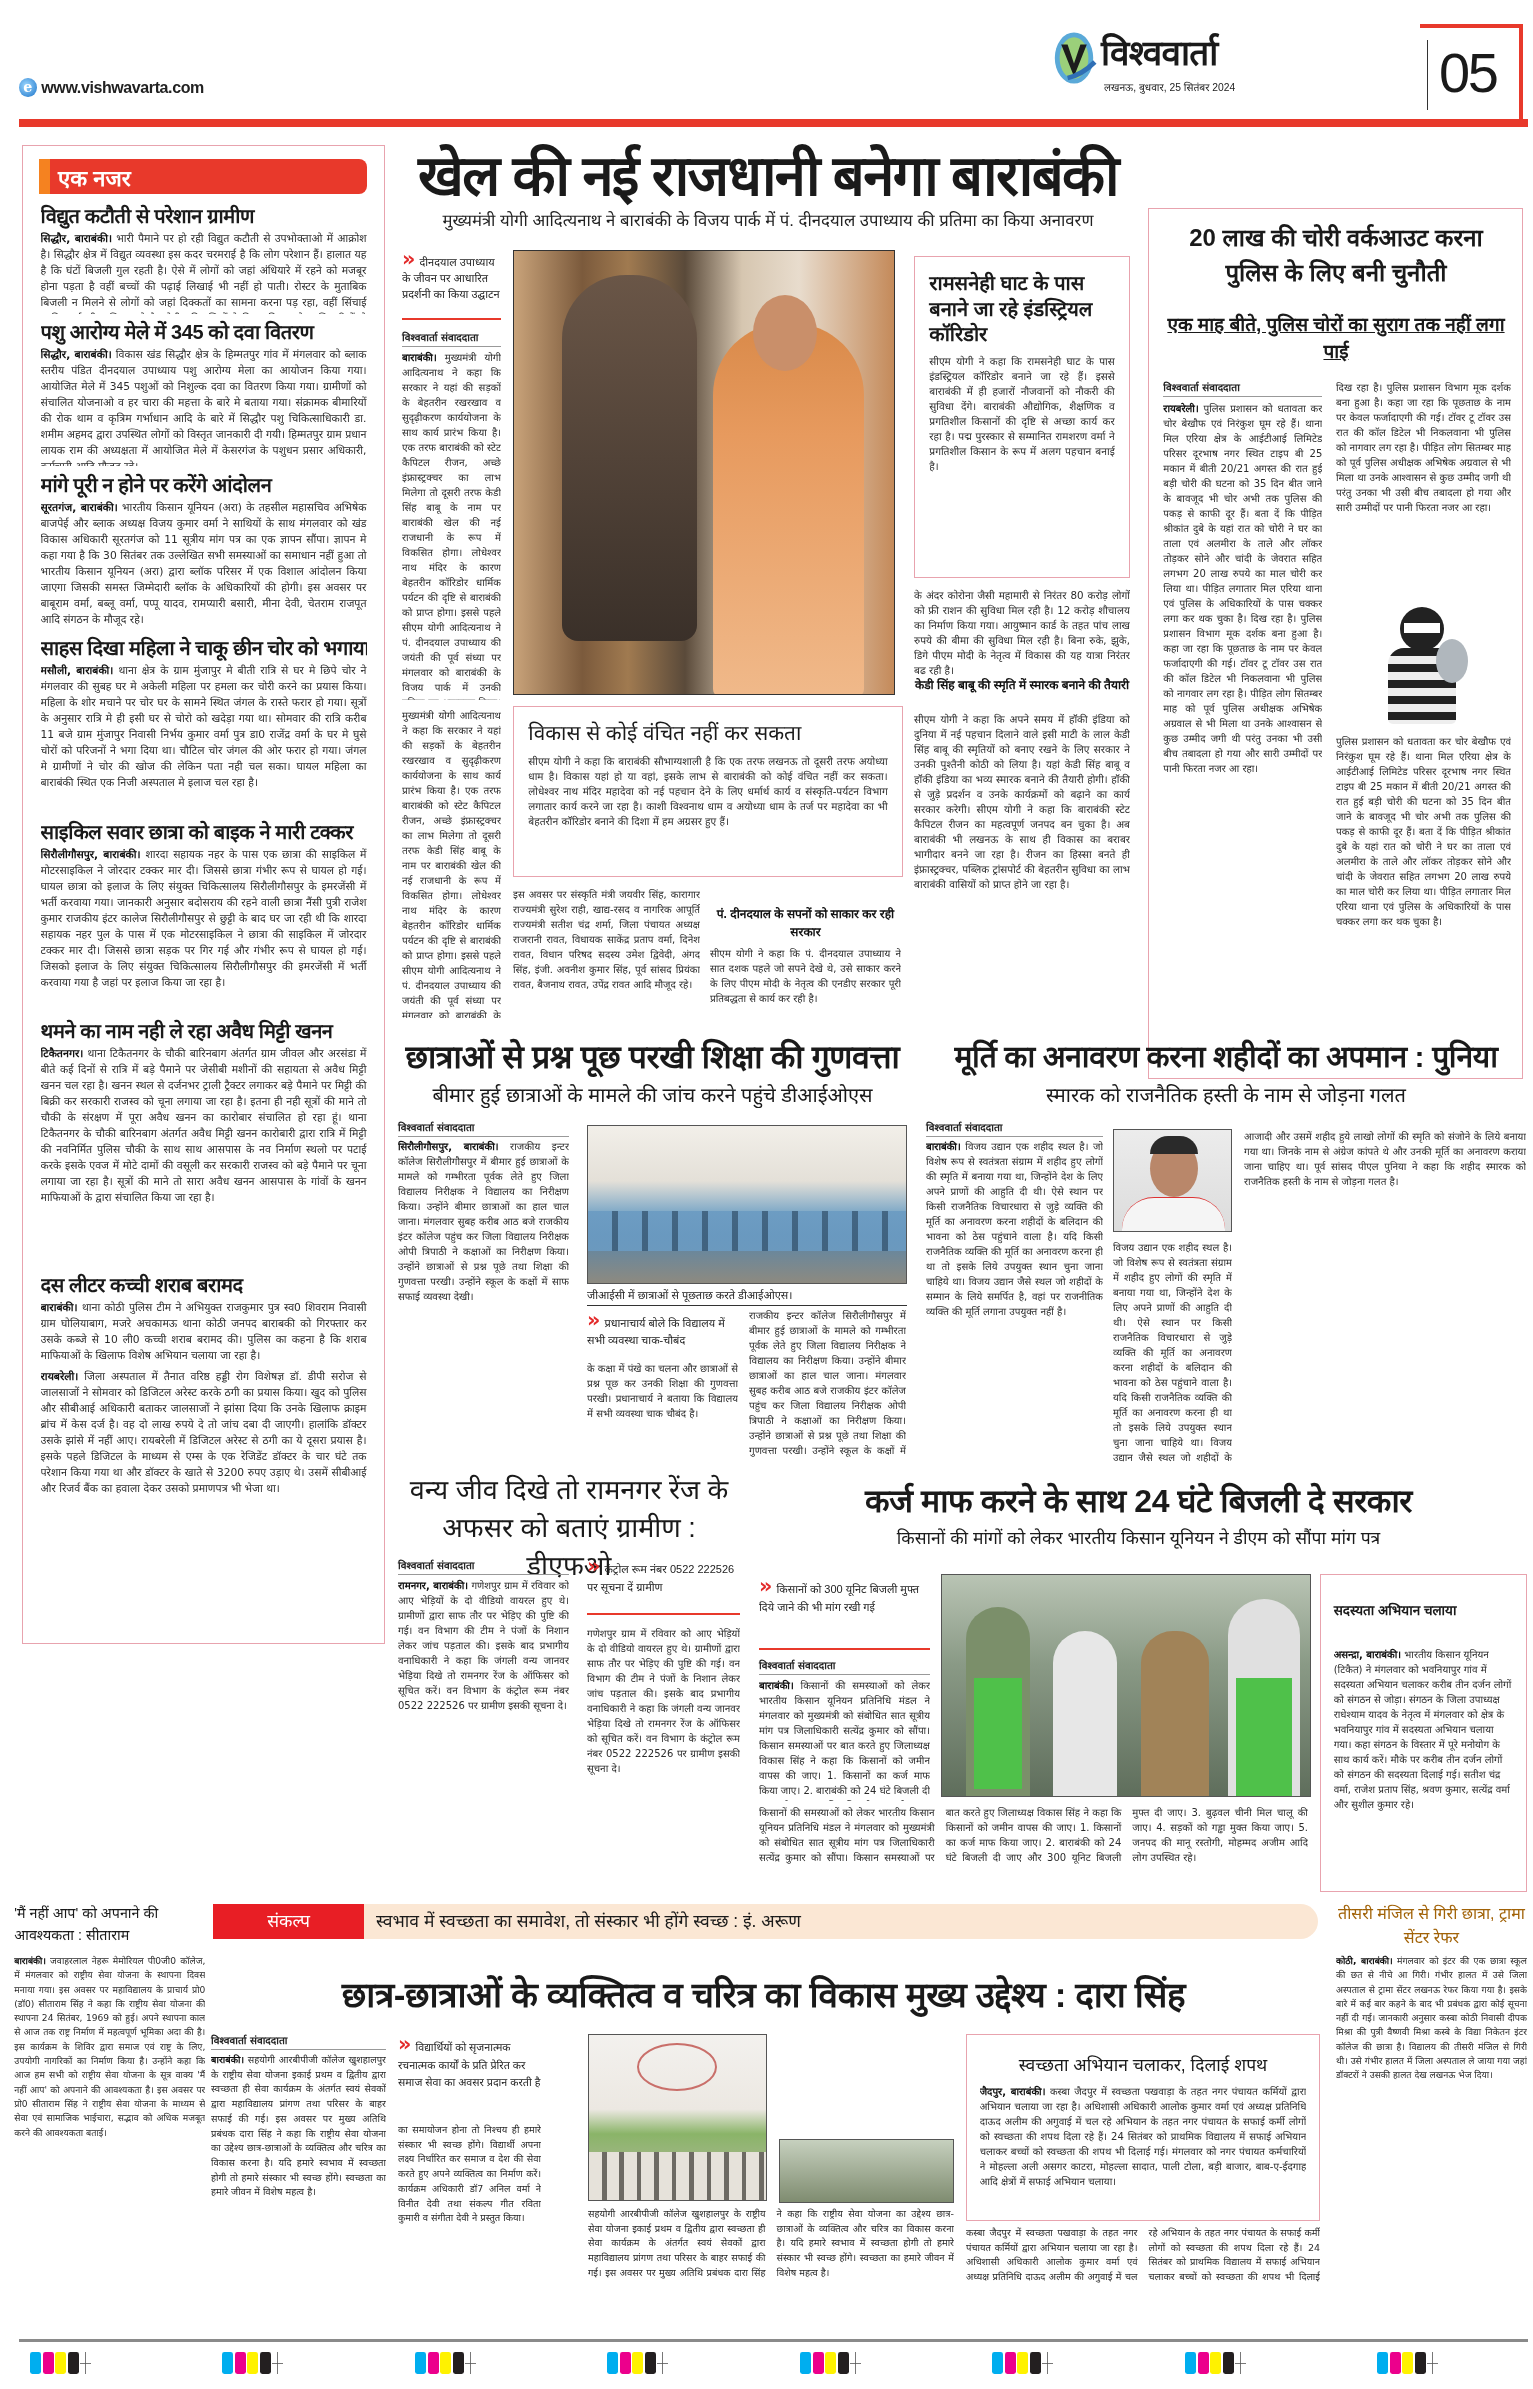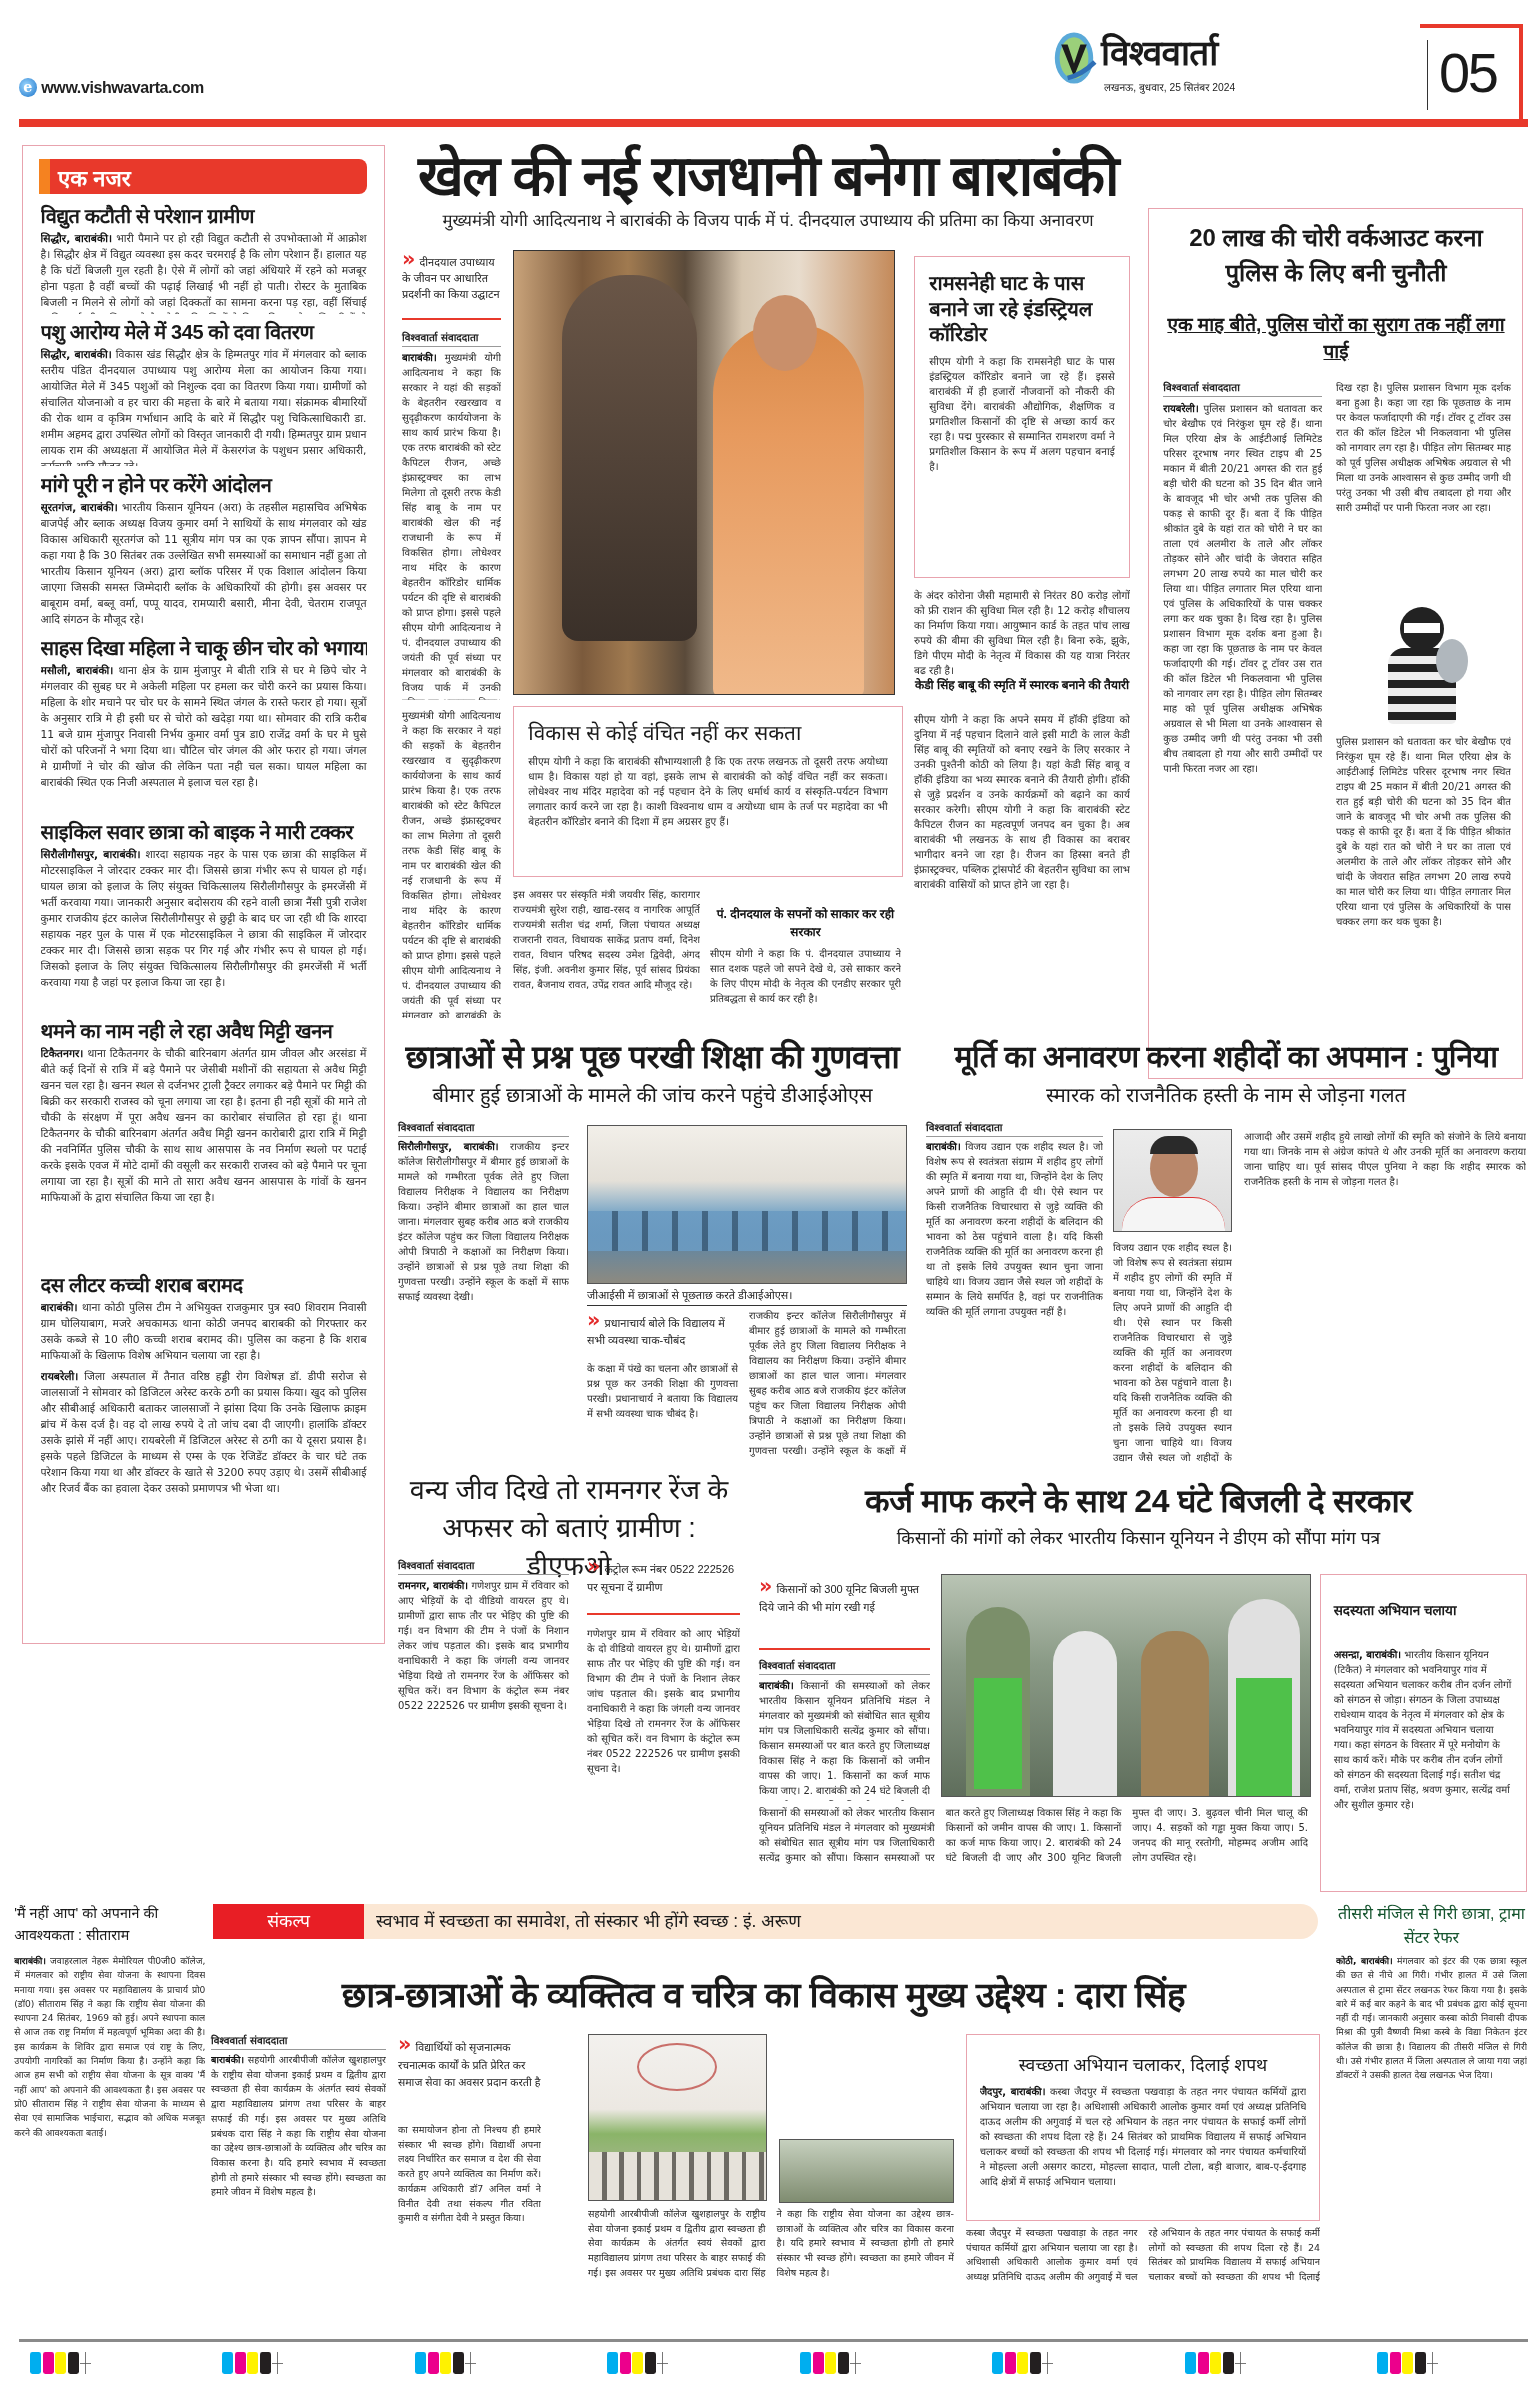--- a/index.html
+++ b/index.html
@@ -218,21 +218,21 @@
 </div>
 <div class="abs photo" style="left:779px;top:2139px;width:175px;height:64px;background:linear-gradient(180deg,#c6d0be,#7f8c70);"></div>
 <div class="abs txt" style="left:588px;top:2207px;width:366px;height:83px;font-size:9.5px;line-height:14.7px;column-count:2;column-gap:11px;">सहयोगी आरबीपीजी कॉलेज खुशहालपुर के राष्ट्रीय सेवा योजना इकाई प्रथम व द्वितीय द्वारा स्वच्छता ही सेवा कार्यक्रम के अंतर्गत स्वयं सेवकों द्वारा महाविद्यालय प्रांगण तथा परिसर के बाहर सफाई की गई। इस अवसर पर मुख्य अतिथि प्रबंधक दारा सिंह ने कहा कि राष्ट्रीय सेवा योजना का उद्देश्य छात्र-छात्राओं के व्यक्तित्व और चरित्र का विकास करना है। यदि हमारे स्वभाव में स्वच्छता होगी तो हमारे संस्कार भी स्वच्छ होंगे। स्वच्छता का हमारे जीवन में विशेष महत्व है।</div>
 
 <div class="abs box" style="left:966px;top:2034px;width:354px;height:187px;padding:11px 12.7px;">
   <div class="cond" style="font-size:17.5px;text-align:center;color:#1a1a1a;margin:6.4px 0 8px;">स्वच्छता अभियान चलाकर, दिलाई शपथ</div>
   <div class="txt" style="font-size:10px;line-height:15px;height:119px;"><b>जैदपुर, बाराबंकी।</b> <span>कस्बा जैदपुर में स्वच्छता पखवाड़ा के तहत नगर पंचायत कर्मियों द्वारा अभियान चलाया जा रहा है। अधिशासी अधिकारी आलोक कुमार वर्मा एवं अध्यक्ष प्रतिनिधि दाऊद अलीम की अगुवाई में चल रहे अभियान के तहत नगर पंचायत के सफाई कर्मी लोगों को स्वच्छता की शपथ दिला रहे हैं। 24 सितंबर को प्राथमिक विद्यालय में सफाई अभियान चलाकर बच्चों को स्वच्छता की शपथ भी दिलाई गई। मंगलवार को नगर पंचायत कर्मचारियों ने मोहल्ला अली असगर काटरा, मोहल्ला सादात, पाली टोला, बड़ी बाजार, बाब-ए-ईदगाह आदि क्षेत्रों में सफाई अभियान चलाया।</span></div>
 </div>
 <div class="abs txt" style="left:966px;top:2226px;width:354px;height:65px;font-size:9.5px;line-height:14.7px;column-count:2;column-gap:11px;">कस्बा जैदपुर में स्वच्छता पखवाड़ा के तहत नगर पंचायत कर्मियों द्वारा अभियान चलाया जा रहा है। अधिशासी अधिकारी आलोक कुमार वर्मा एवं अध्यक्ष प्रतिनिधि दाऊद अलीम की अगुवाई में चल रहे अभियान के तहत नगर पंचायत के सफाई कर्मी लोगों को स्वच्छता की शपथ दिला रहे हैं। 24 सितंबर को प्राथमिक विद्यालय में सफाई अभियान चलाकर बच्चों को स्वच्छता की शपथ भी दिलाई गई। मंगलवार को नगर पंचायत कर्मचारियों ने मोहल्ला अली असगर काटरा, मोहल्ला सादात, पाली टोला, बड़ी बाजार, बाब-ए-ईदगाह आदि क्षेत्रों में सफाई अभियान चलाया।</div>
 
-<div class="abs cond" style="left:1336px;top:1902px;width:191px;font-size:16px;line-height:24px;text-align:center;color:#14532d;">तीसरी मंजिल से गिरी छात्रा, ट्रामा सेंटर रेफर</div>
+<div class="abs cond" style="left:1336px;top:1902px;width:191px;font-size:16px;line-height:24px;text-align:center;color:#a16207;">तीसरी मंजिल से गिरी छात्रा, ट्रामा सेंटर रेफर</div>
 <div class="abs txt" style="left:1336px;top:1954px;width:191px;height:338px;font-size:9.1px;line-height:14.3px;"><b>कोठी, बाराबंकी।</b> <span>मंगलवार को इंटर की एक छात्रा स्कूल की छत से नीचे आ गिरी। गंभीर हालत में उसे जिला अस्पताल से ट्रामा सेंटर लखनऊ रेफर किया गया है। इसके बारे में कई बार कहने के बाद भी प्रबंधक द्वारा कोई सूचना नहीं दी गई। जानकारी अनुसार कस्बा कोठी निवासी दीपक मिश्रा की पुत्री वैष्णवी मिश्रा कस्बे के विद्या निकेतन इंटर कॉलेज की छात्रा है। विद्यालय की तीसरी मंजिल से गिरी थी। उसे गंभीर हालत में जिला अस्पताल ले जाया गया जहां डॉक्टरों ने उसकी हालत देख लखनऊ भेज दिया।</span></div>
 
 <div class="abs" style="left:19px;top:2339px;width:1509px;height:3.2px;background:#8a8a8a;"></div>
 <div class="abs" style="left:30px;top:2352px;width:1495px;height:29px;" id="reg-marks">
     <div class="reg" style="position: absolute; top: 0px; left: 0px;"><span style="background: rgb(0, 174, 239);"></span><span style="background: rgb(236, 0, 140);"></span><span style="background: rgb(255, 242, 0);"></span><span style="background: rgb(35, 31, 32);"></span><span style="width: 11px; height: 22px; background: linear-gradient(rgb(85, 85, 85), rgb(85, 85, 85)) center center / 100% 0.8px no-repeat, linear-gradient(rgb(85, 85, 85), rgb(85, 85, 85)) center center / 0.8px 100% no-repeat;"></span></div>
     <div class="reg" style="position: absolute; top: 0px; left: 192px;"><span style="background: rgb(0, 174, 239);"></span><span style="background: rgb(236, 0, 140);"></span><span style="background: rgb(255, 242, 0);"></span><span style="background: rgb(35, 31, 32);"></span><span style="width: 11px; height: 22px; background: linear-gradient(rgb(85, 85, 85), rgb(85, 85, 85)) center center / 100% 0.8px no-repeat, linear-gradient(rgb(85, 85, 85), rgb(85, 85, 85)) center center / 0.8px 100% no-repeat;"></span></div>
     <div class="reg" style="position: absolute; top: 0px; left: 385px;"><span style="background: rgb(0, 174, 239);"></span><span style="background: rgb(236, 0, 140);"></span><span style="background: rgb(255, 242, 0);"></span><span style="background: rgb(35, 31, 32);"></span><span style="width: 11px; height: 22px; background: linear-gradient(rgb(85, 85, 85), rgb(85, 85, 85)) center center / 100% 0.8px no-repeat, linear-gradient(rgb(85, 85, 85), rgb(85, 85, 85)) center center / 0.8px 100% no-repeat;"></span></div>
     <div class="reg" style="position: absolute; top: 0px; left: 577px;"><span style="background: rgb(0, 174, 239);"></span><span style="background: rgb(236, 0, 140);"></span><span style="background: rgb(255, 242, 0);"></span><span style="background: rgb(35, 31, 32);"></span><span style="width: 11px; height: 22px; background: linear-gradient(rgb(85, 85, 85), rgb(85, 85, 85)) center center / 100% 0.8px no-repeat, linear-gradient(rgb(85, 85, 85), rgb(85, 85, 85)) center center / 0.8px 100% no-repeat;"></span></div>
     <div class="reg" style="position: absolute; top: 0px; left: 770px;"><span style="background: rgb(0, 174, 239);"></span><span style="background: rgb(236, 0, 140);"></span><span style="background: rgb(255, 242, 0);"></span><span style="background: rgb(35, 31, 32);"></span><span style="width: 11px; height: 22px; background: linear-gradient(rgb(85, 85, 85), rgb(85, 85, 85)) center center / 100% 0.8px no-repeat, linear-gradient(rgb(85, 85, 85), rgb(85, 85, 85)) center center / 0.8px 100% no-repeat;"></span></div>
     <div class="reg" style="position: absolute; top: 0px; left: 962px;"><span style="background: rgb(0, 174, 239);"></span><span style="background: rgb(236, 0, 140);"></span><span style="background: rgb(255, 242, 0);"></span><span style="background: rgb(35, 31, 32);"></span><span style="width: 11px; height: 22px; background: linear-gradient(rgb(85, 85, 85), rgb(85, 85, 85)) center center / 100% 0.8px no-repeat, linear-gradient(rgb(85, 85, 85), rgb(85, 85, 85)) center center / 0.8px 100% no-repeat;"></span></div>

